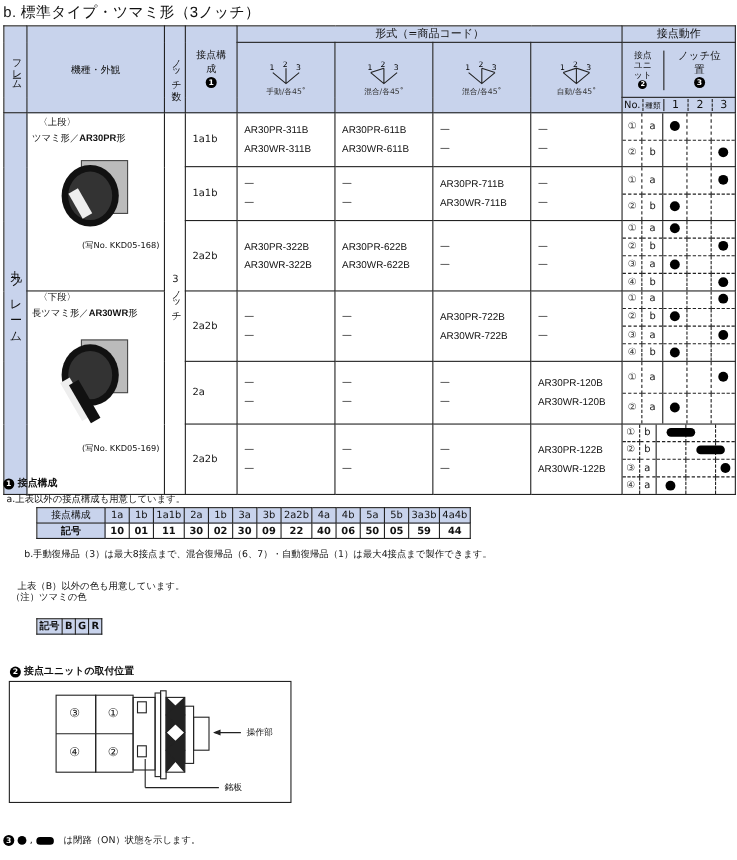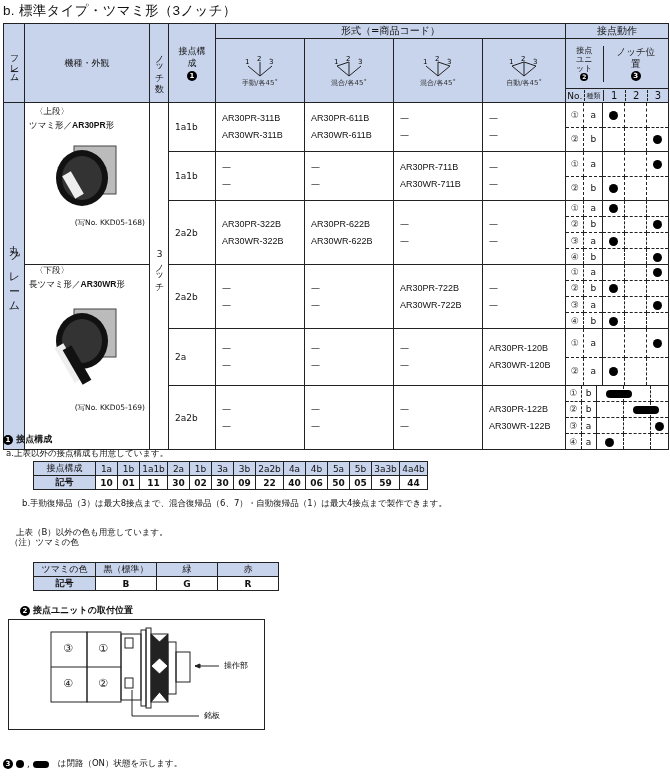--- a/index.html
+++ b/index.html
@@ -474,36 +474,30 @@
         <td>44</td>
       </tr>
 </tbody>
   </table>
 <div class="note" style="left:22px;top:498px">b.手動復帰品（3）は最大8接点まで、混合復帰品（6、7）・自動復帰品（1）は最大4接点まで製作できます。</div>
 
 <div class="note" style="left:10px;top:537px">（注）ツマミの色</div>
 <div class="note" style="left:16px;top:527px">上表（B）以外の色も用意しています。</div>
 <table class="small-t" style="left:33px;top:562px">
   <tbody>
-      <tr>
-        <td style="width:62px">ツマミの色</td>
-        <td style="width:61px">黒（標準）</td>
-        <td style="width:61px">緑</td>
-        <td style="width:61px">赤</td>
-      </tr>
   <tr>
         <td class="lbl">記号</td>
         <td>B</td>
         <td>G</td>
         <td>R</td>
       </tr>
 </tbody>
   </table>
 
-<div class="note-h" style="left:20px;top:604px;font-weight:normal">
+<div class="note-h" style="left:9px;top:604px;font-weight:normal">
   <span class="num-circle">2</span> <span style="font-weight:bold">接点ユニットの取付位置</span>
 </div>
 <div class="diagram">
   <svg width="255" height="109" viewBox="0 0 255 109">
     <g stroke="#222" fill="none" stroke-width="1">
       <rect x="42" y="12" width="36" height="70"></rect>
       <rect x="78" y="12" width="34" height="70"></rect>
       <line x1="42" y1="47" x2="112" y2="47"></line>
       <rect x="112" y="14" width="20" height="66"></rect>
       <rect x="116" y="18" width="8" height="10"></rect>

